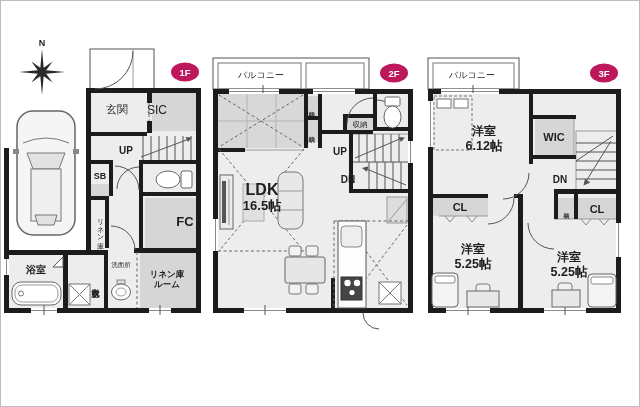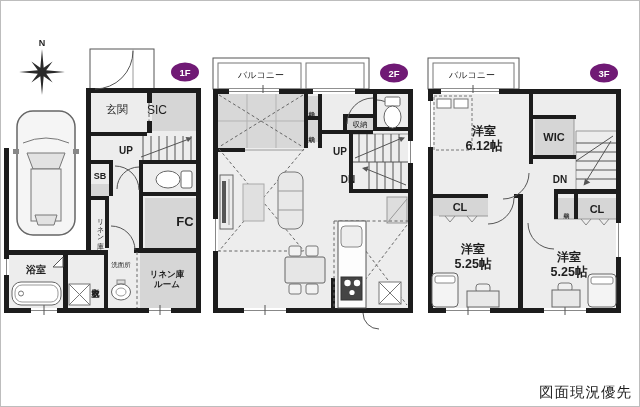--- a/index.html
+++ b/index.html
@@ -1,21 +1,21 @@
 <!DOCTYPE html>
 <html><head>
 <meta charset="utf-8">
 <style>
   html,body{margin:0;padding:0;background:#fff;}
   .canvas{position:relative;width:640px;height:407px;background:#fff;border:1px solid #bdbdbd;box-sizing:border-box;overflow:hidden;
           font-family:"Liberation Sans",sans-serif;}
   .canvas svg{position:absolute;left:0;top:0;}
   .lbl{position:absolute;transform:translate(-50%,-50%);white-space:nowrap;text-align:center;color:#1e1e1e;line-height:1.15;}
   .vert{writing-mode:vertical-rl;text-orientation:upright;letter-spacing:0;}
-  .badge{position:absolute;transform:translate(-50%,-50%);width:28px;height:19px;border-radius:50%;background:#701a75;color:#fff;
+  .badge{position:absolute;transform:translate(-50%,-50%);width:28px;height:19px;border-radius:50%;background:#be185d;color:#fff;
          font-size:9.5px;font-weight:bold;display:flex;align-items:center;justify-content:center;text-align:center;}
   .caption{position:absolute;right:7px;bottom:4px;font-size:14.5px;font-weight:500;color:#1c1c1c;letter-spacing:1px;}
 </style>
 </head>
 <body>
 
 <div class="canvas">
 
 <svg width="640" height="407" viewBox="0 0 640 407">
 
@@ -236,34 +236,37 @@
   <div>リネン庫</div>
   <div>ルーム</div>
 </div>
 
 <div class="lbl" style="left:260px;top:74px;font-size:9px">バルコニー</div>
 <div class="lbl vert" style="left:311px;top:105px;font-size:6.5px">収納</div>
 <div class="lbl vert" style="left:311px;top:130px;font-size:6.5px">収納</div>
 <div class="lbl" style="left:359px;top:124px;font-size:7.5px">収納</div>
 <div class="lbl" style="left:339px;top:151px;font-size:10px;font-weight:600">UP</div>
 <div class="lbl" style="left:347px;top:179px;font-size:10px;font-weight:600">DN</div>
+<div class="lbl" style="left:261px;top:197px">
+  <div style="font-size:16px;font-weight:700">LDK</div>
+  <div style="font-size:13px;font-weight:600">16.5帖</div>
+</div>
 
 <div class="lbl" style="left:471px;top:74px;font-size:9px">バルコニー</div>
 <div class="lbl" style="left:483px;top:138px">
   <div style="font-size:12px;font-weight:600">洋室</div>
   <div style="font-size:12.5px;font-weight:600">6.12帖</div>
 </div>
 <div class="lbl" style="left:553px;top:136px;font-size:11px;font-weight:600">WIC</div>
 <div class="lbl" style="left:559px;top:179px;font-size:10px;font-weight:600">DN</div>
 <div class="lbl" style="left:459px;top:206px;font-size:11px;font-weight:600">CL</div>
 <div class="lbl vert" style="left:565px;top:207px;font-size:6px">収納</div>
 <div class="lbl" style="left:596px;top:208px;font-size:11px;font-weight:600">CL</div>
 <div class="lbl" style="left:472px;top:256px">
   <div style="font-size:12px;font-weight:600">洋室</div>
   <div style="font-size:12.5px;font-weight:600">5.25帖</div>
 </div>
 <div class="lbl" style="left:568px;top:264px">
   <div style="font-size:12px;font-weight:600">洋室</div>
   <div style="font-size:12.5px;font-weight:600">5.25帖</div>
 </div>
 
-<div class="caption">図面現況優先</div>
 </div>
 
 </body></html>

